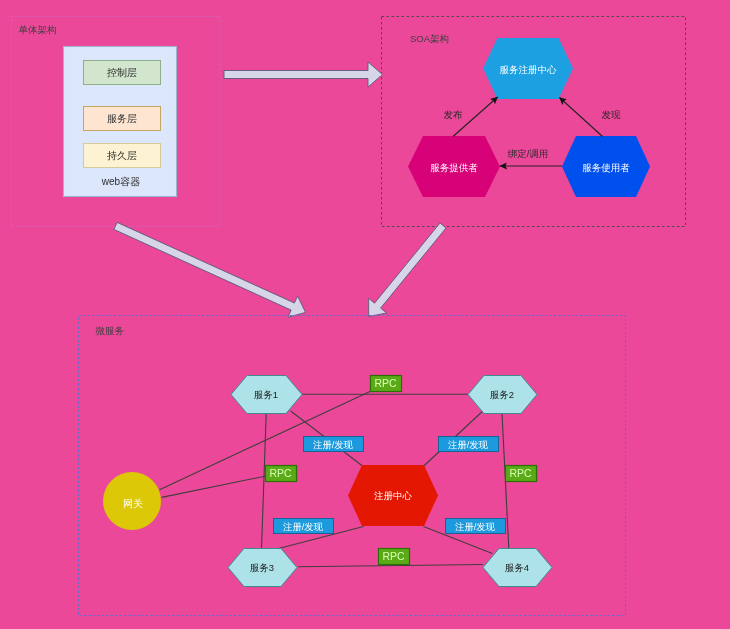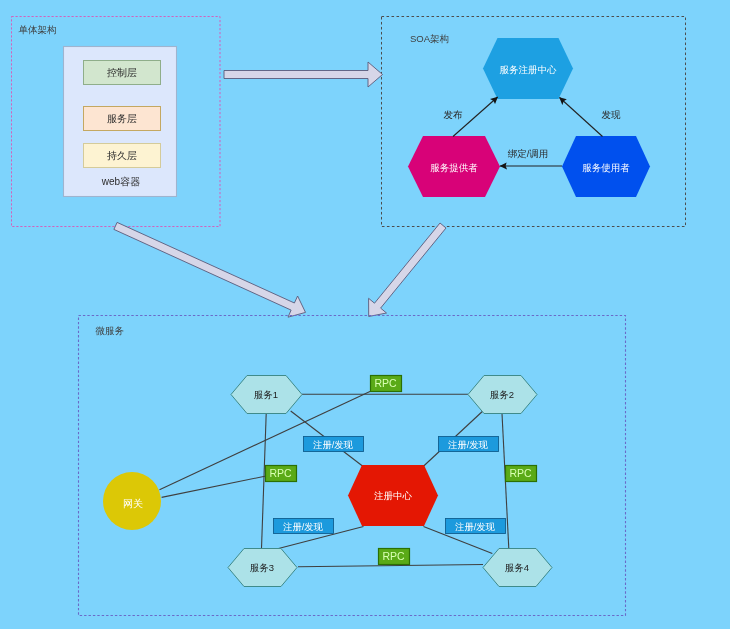--- a/index.html
+++ b/index.html
@@ -1,18 +1,18 @@
 <!DOCTYPE html>
 <html><head>
 <meta charset="utf-8">
 <style>
   html,body{margin:0;padding:0;background:#ffffff;}
   body{width:730px;height:629px;overflow:hidden;
        font-family:"Liberation Sans",sans-serif;-webkit-font-smoothing:antialiased;}
-  #stage{position:relative;width:730px;height:629px;background:#7dd3fc;}
+  #stage{position:relative;width:730px;height:629px;background:#ec4899;}
   #diagram{position:absolute;left:0;top:0;width:730px;height:629px;}
   text{font-family:"Liberation Sans",sans-serif;}
   .grp-title{font-size:9.5px;fill:#3f3f3f;}
   .layer-label{font-size:10px;fill:#2b2b2b;}
   .container-label{font-size:10px;fill:#2b2b2b;}
   .hex-label-lg{font-size:9.5px;fill:#ffffff;}
   .edge-label{font-size:9.5px;fill:#2a2a2a;}
   .svc-label{font-size:9.5px;fill:#1f1f1f;}
   .rpc-label{font-size:10.5px;}
   .disc-label{font-size:9.3px;fill:#ffffff;}

